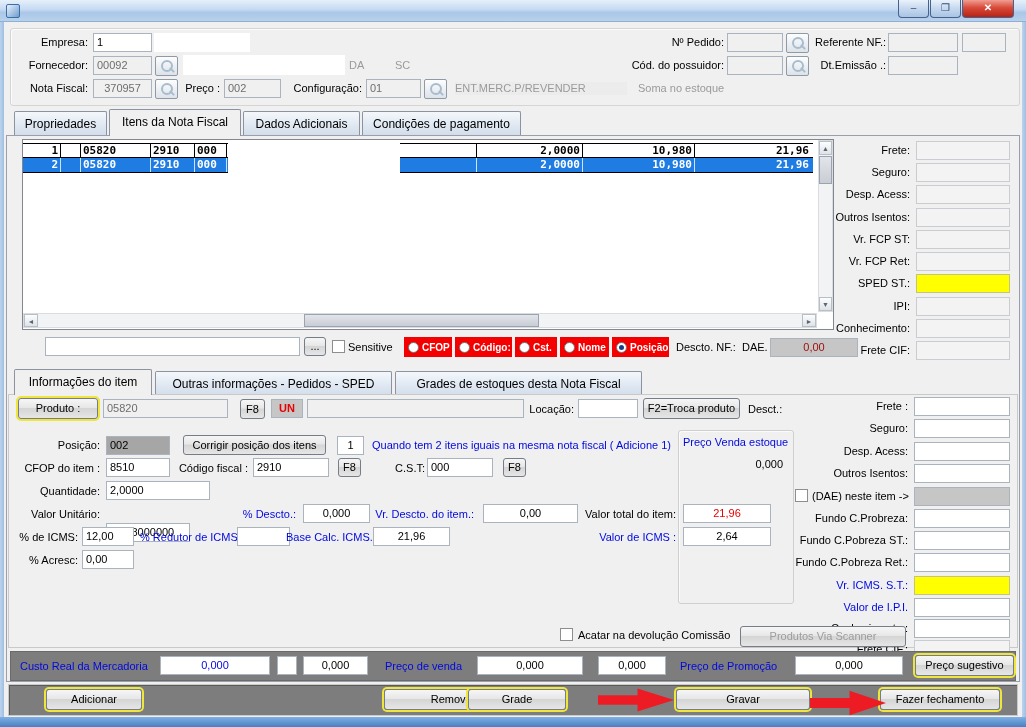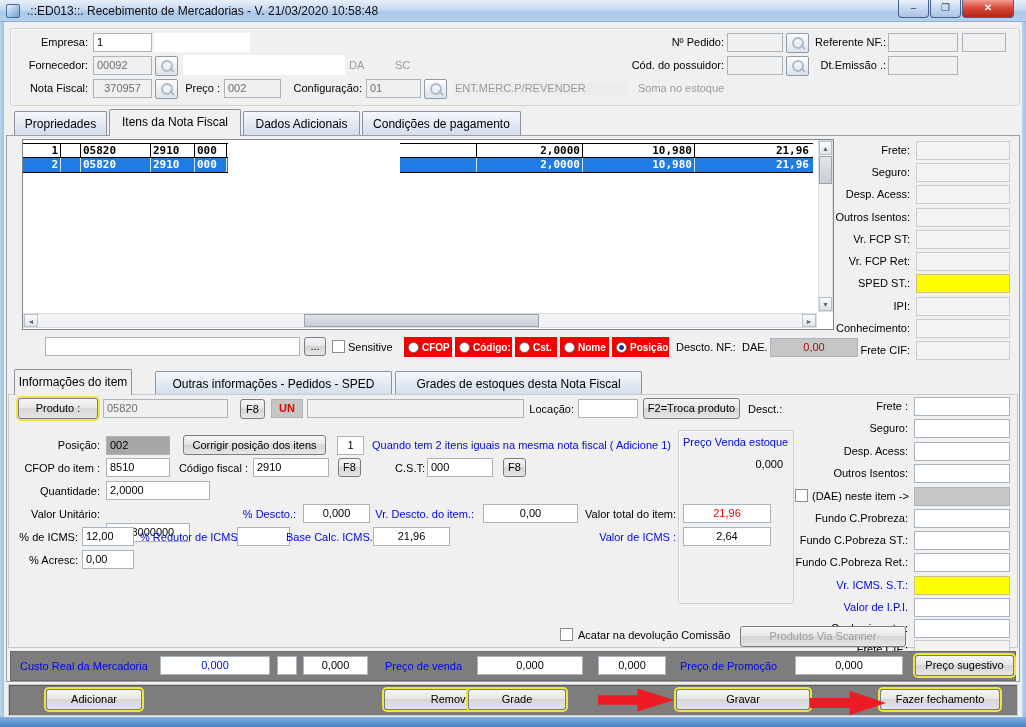--- a/index.html
+++ b/index.html
@@ -67,21 +67,20 @@
     box-sizing:border-box;color:#5b6670;font-size:7px;text-align:center;line-height:13px}
   .thumb{position:absolute;background:linear-gradient(#e2e5ea,#c9cdd4);border:1px solid #9aa4b0;box-sizing:border-box}
   .arrow{background:#ed1c24;clip-path:polygon(0 32%,52% 32%,52% 6%,100% 50%,52% 94%,52% 68%,0 68%)}
   .bar{background:#7d7d7d}
 </style>
 </head>
 <body>
 
 <div class="abs titlebar">
   <div class="abs app-icon"></div>
-  <div class="abs title-text">.::ED013::. Recebimento de Mercadorias - V. 21/03/2020 10:58:48</div>
   <div class="abs winbtn" style="left:898px;width:31px"><span>–</span></div>
   <div class="abs winbtn" style="left:930px;width:31px"><span>❐</span></div>
   <div class="abs winbtn close" style="left:962px;width:52px"><span>✕</span></div>
 </div>
 <div class="abs frame" style="left:0;top:22px;width:4px;height:695px"></div>
 <div class="abs frame" style="left:1022px;top:22px;width:4px;height:695px"></div>
 <div class="abs frame-b"></div>
 
 <div class="abs group" style="left:10px;top:28px;width:1008px;height:76px"></div>
 
@@ -220,21 +219,21 @@
     <span>Nome</span>
   </div>
 <div class="abs rb" style="left:612px;top:337px;width:57px">
     <span class="radio sel"></span>
     <span>Posição</span>
   </div>
 <div class="abs lbl" style="left:676px;top:341px">Descto. NF.:</div>
 <div class="abs lbl" style="left:742px;top:341px">DAE.</div>
 <div class="abs fld silver c" style="left:770px;top:338px;width:88px;color:#a01010">0,00</div>
 
-<div class="abs tab active" style="left:14px;top:369px;width:118px;height:26px;background:#f0f0f0">Informações do item</div>
+<div class="abs tab active" style="left:14px;top:369px;width:138px;height:26px;background:#f0f0f0">Informações do item</div>
 <div class="abs tab" style="left:155px;top:371px;width:237px;height:24px">Outras informações - Pedidos - SPED</div>
 <div class="abs tab" style="left:395px;top:371px;width:247px;height:24px">Grades de estoques desta Nota Fiscal</div>
 <div class="abs page" style="left:8px;top:394px;width:1010px;height:254px;border-color:#c9c9c9"></div>
 
 <div class="abs btn ybtn" style="left:18px;top:398px;width:80px">Produto :</div>
 <div class="abs fld gray" style="left:103px;top:399px;width:125px">05820</div>
 <div class="abs btn" style="left:240px;top:399px;width:25px;height:20px">F8</div>
 <div class="abs fld silver c" style="left:271px;top:399px;width:32px;color:#e80000;font-weight:bold">UN</div>
 <div class="abs fld gray" style="left:307px;top:399px;width:217px"></div>
 <div class="abs lbl r" style="left:528px;top:403px;width:46px">Locação:</div>

